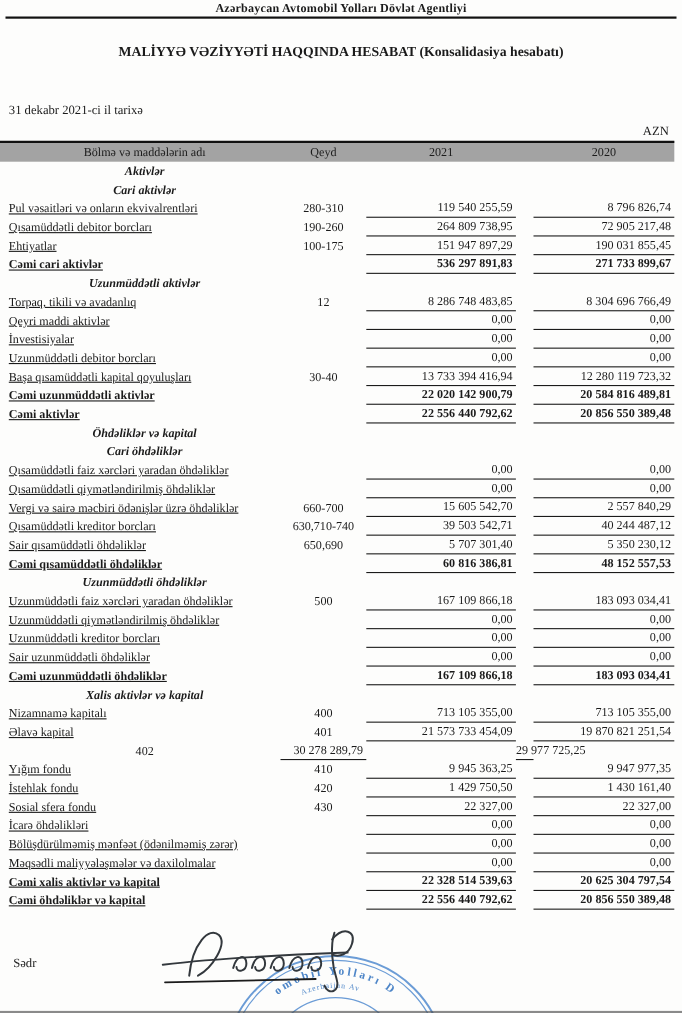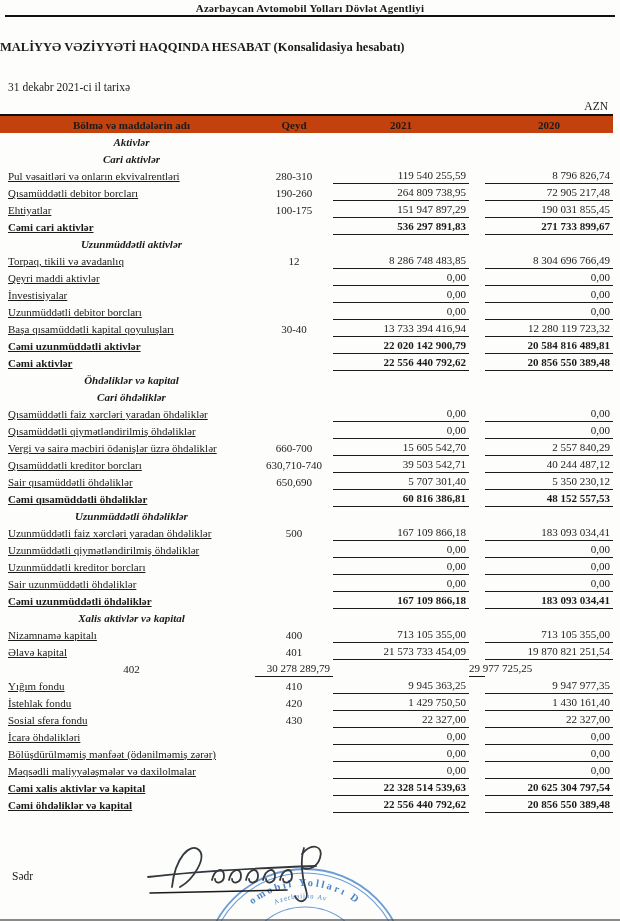--- a/index.html
+++ b/index.html
@@ -3,30 +3,30 @@
 <meta charset="utf-8">
 <style>
   html,body{margin:0;padding:0;background:#ffffff;}
   .page{
     position:relative;width:620px;height:921px;overflow:hidden;
     background:#fdfdfc;color:#1b1b1b;
     font-family:"Liberation Serif","DejaVu Serif",serif;
   }
   .agency{margin-top:2px;text-align:center;font-size:11px;font-weight:bold;letter-spacing:.2px;}
   .top-rule{height:2px;background:#111;margin:1px 5px 0 5px;}
-  .doc-title{margin-top:23px;text-align:left;font-size:12.5px;font-weight:bold;}
+  .doc-title{margin-top:23px;text-align:center;font-size:12.5px;font-weight:bold;}
   .doc-title .sub{font-weight:bold;}
-  .date-line{margin-top:26px;padding-left:8px;font-size:11.5px;}
+  .date-line{margin-top:40px;padding-left:8px;font-size:11.5px;}
   .azn{margin-top:7px;text-align:right;padding-right:12px;font-size:11.5px;}
 
   .grid{display:grid;grid-template-columns:247px 78px 136px 16px 128px;padding-left:8px;}
   .thead{
     margin-top:2px;margin-right:7px;height:17px;align-items:center;
-    background:#c2410c;border-top:2px solid #111;
-    font-weight:bold;font-size:11px;
+    background:#a3a3a3;border-top:2px solid #111;
+    font-weight:normal;font-size:11px;
   }
   .thead .h{white-space:nowrap;}
   .h-label{text-align:center;}
   .h-qeyd{text-align:center;}
   .h-y1{text-align:center;}
   .h-gap{}
   .h-y2{text-align:center;}
 
   .trow{height:17px;align-items:end;font-size:11px;line-height:13px;}
   .c-label{white-space:nowrap;overflow:visible;padding-bottom:1px;}

